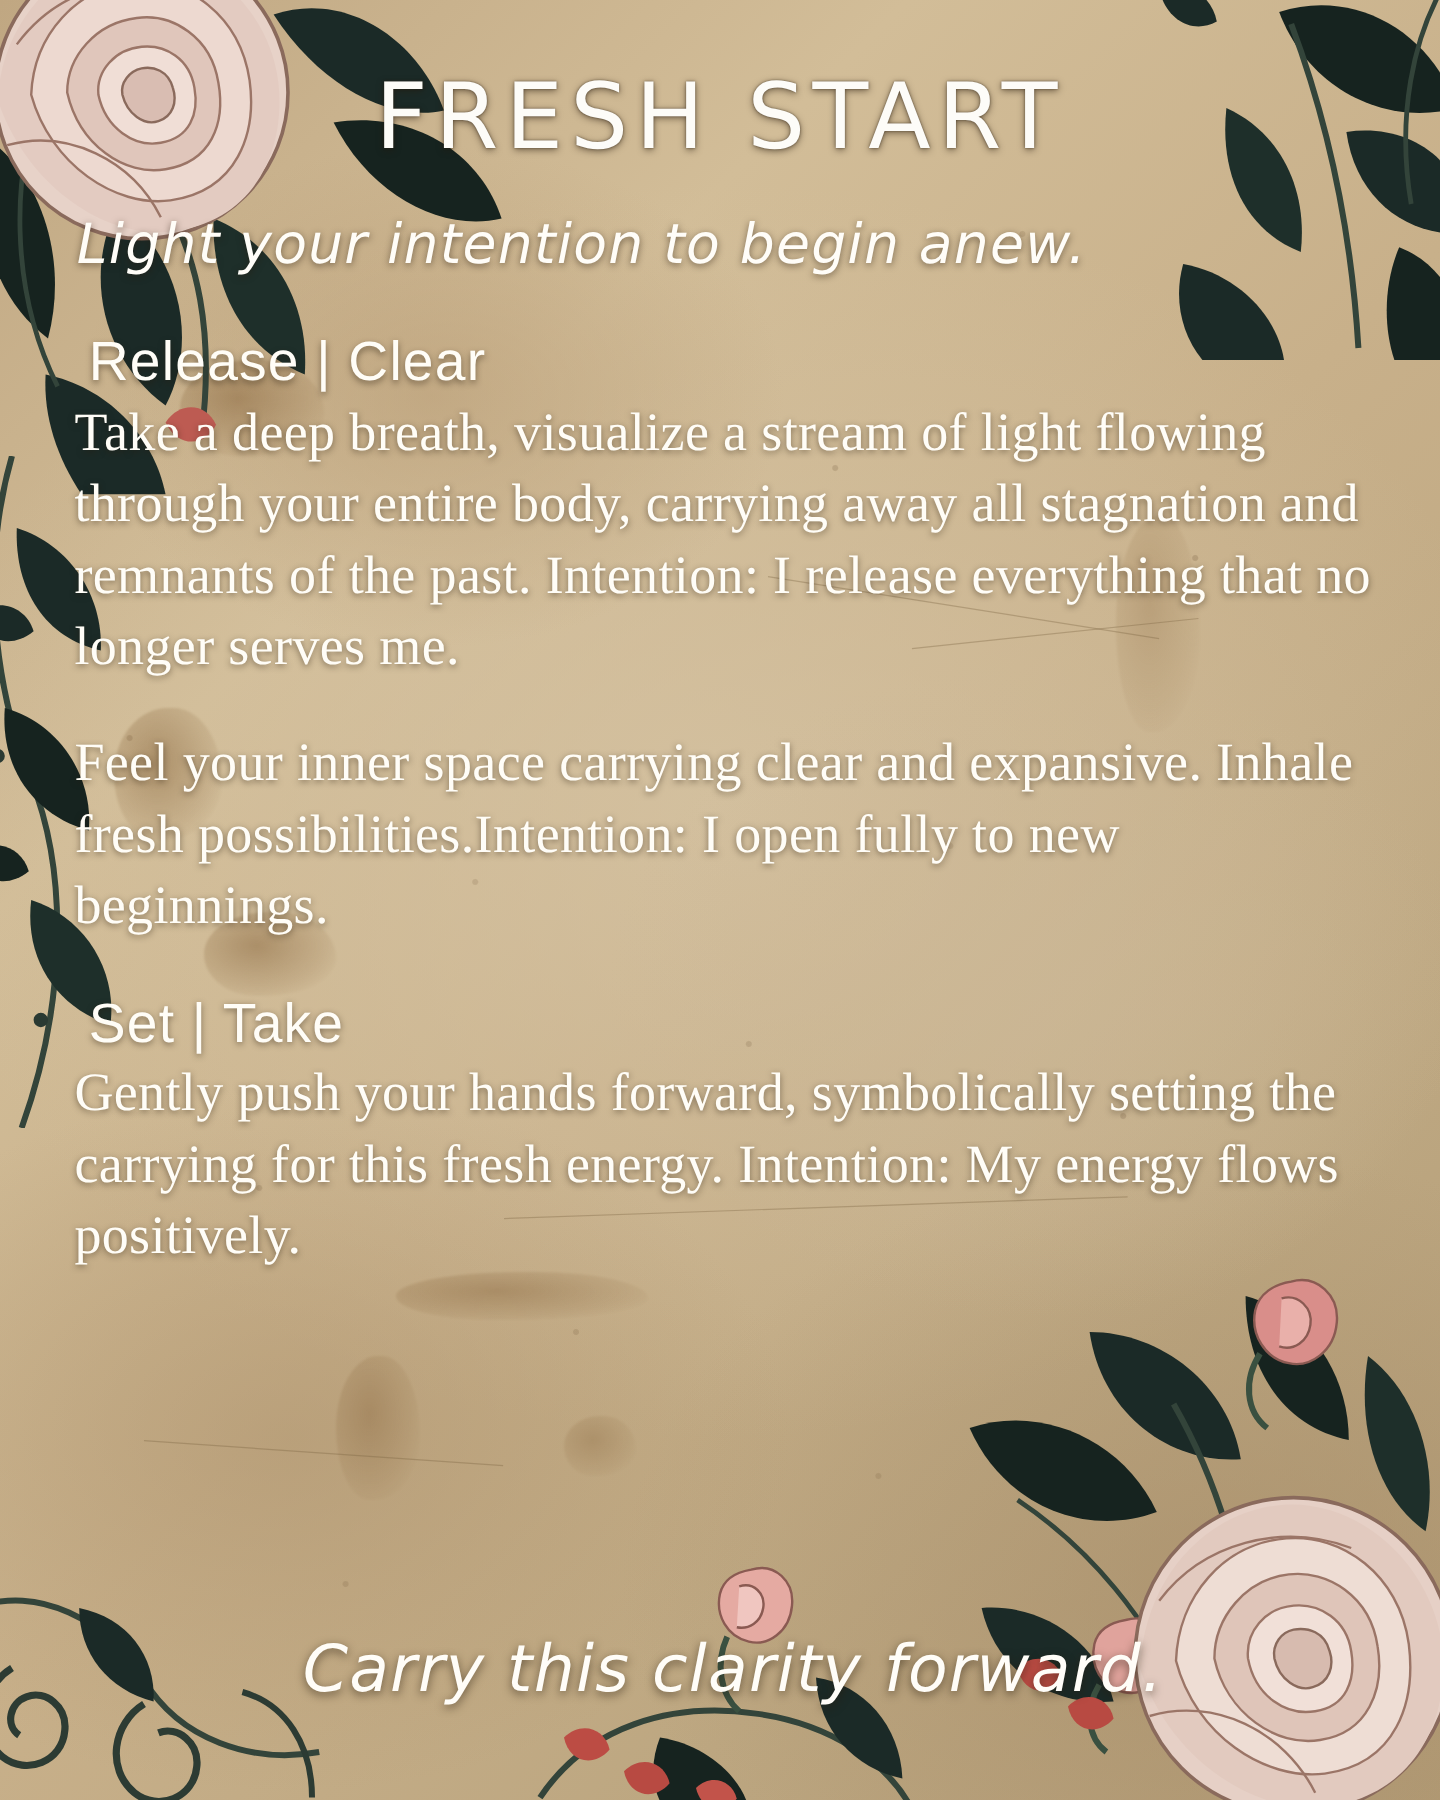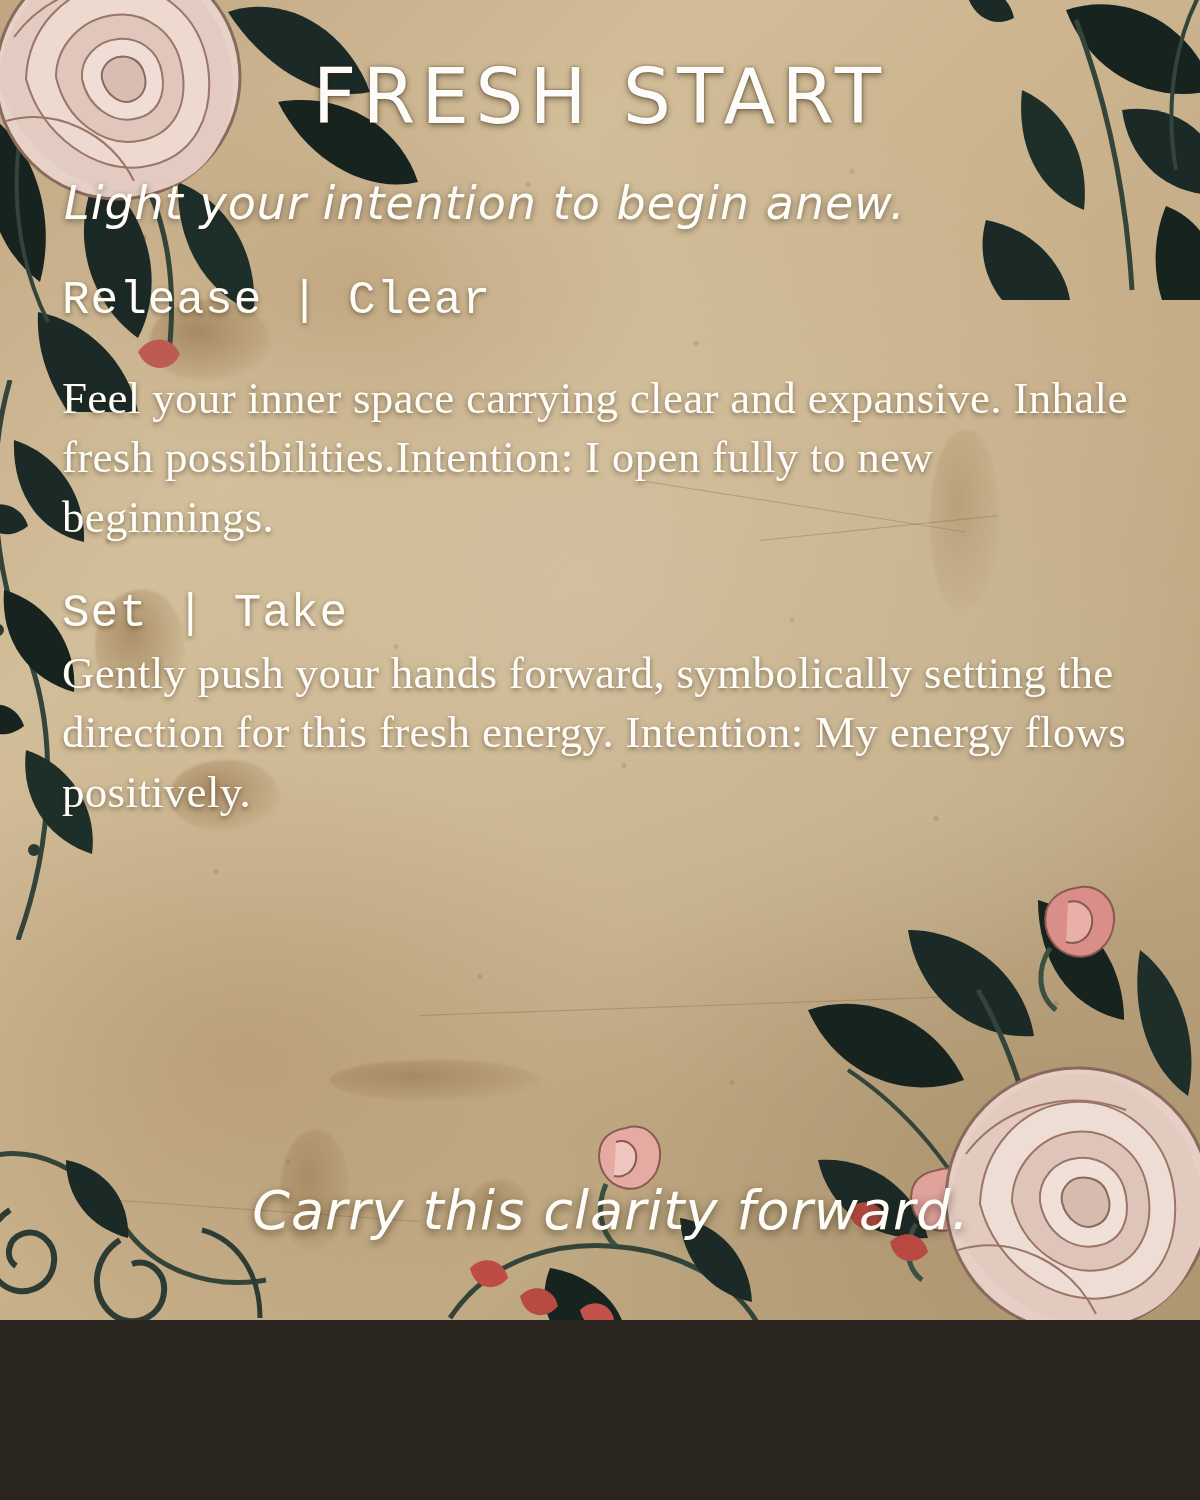--- a/index.html
+++ b/index.html
@@ -3,21 +3,21 @@
 <meta charset="utf-8">
 <style>
   html, body {
     margin: 0;
     padding: 0;
     background: #2b2520;
   }
   .page {
     position: relative;
     width: 1200px;
-    height: 1320px;
+    height: 1500px;
     overflow: hidden;
     font-family: "Liberation Serif", serif;
     background-color: #b91c1c;
   }
 
   
   .parchment {
     position: absolute;
     inset: 0;
     background-color: #c9b28c;
@@ -107,24 +107,25 @@
   }
   .body {
     position: absolute;
     top: 272px;
     left: 62px;
     width: 1092px;
     color: #fffdf7;
     text-shadow: 0 2px 5px rgba(40,28,14,0.5);
   }
   .sec-head {
-    font-family: Liberation Mono, monospace;
+    font-family: Liberation Sans, sans-serif;
     font-size: 46px;
     line-height: 1.28;
     letter-spacing: 1px;
+    margin-left: 12px;
   }
   .sec-body {
     font-family: "Liberation Serif", serif;
     font-size: 45px;
     line-height: 1.32;
     letter-spacing: .3px;
   }
   .section { margin-bottom: 38px; }
   .footer {
     position: absolute;
@@ -287,29 +288,30 @@
   <div class="content">
 
     <div class="title">FRESH START</div>
 
     <div class="subtitle">Light your intention to begin anew.</div>
 
     <div class="body">
 
       <div class="section">
         <div class="sec-head">Release | Clear</div>
+        <div class="sec-body">Take a deep breath, visualize a stream of light flowing through your entire body, carrying away all stagnation and remnants of the past. Intention: I release everything that no longer serves me.</div>
       </div>
 
       <div class="section">
         <div class="sec-body">Feel your inner space carrying clear and expansive. Inhale fresh possibilities.Intention: I open fully to new beginnings.</div>
       </div>
 
       <div class="section">
         <div class="sec-head">Set | Take</div>
-        <div class="sec-body">Gently push your hands forward, symbolically setting the direction for this fresh energy. Intention: My energy flows positively.</div>
+        <div class="sec-body">Gently push your hands forward, symbolically setting the carrying for this fresh energy. Intention: My energy flows positively.</div>
       </div>
 
     </div>
 
     <div class="footer">Carry this clarity forward.</div>
   </div>
 
 </div>
 
 </body></html>

